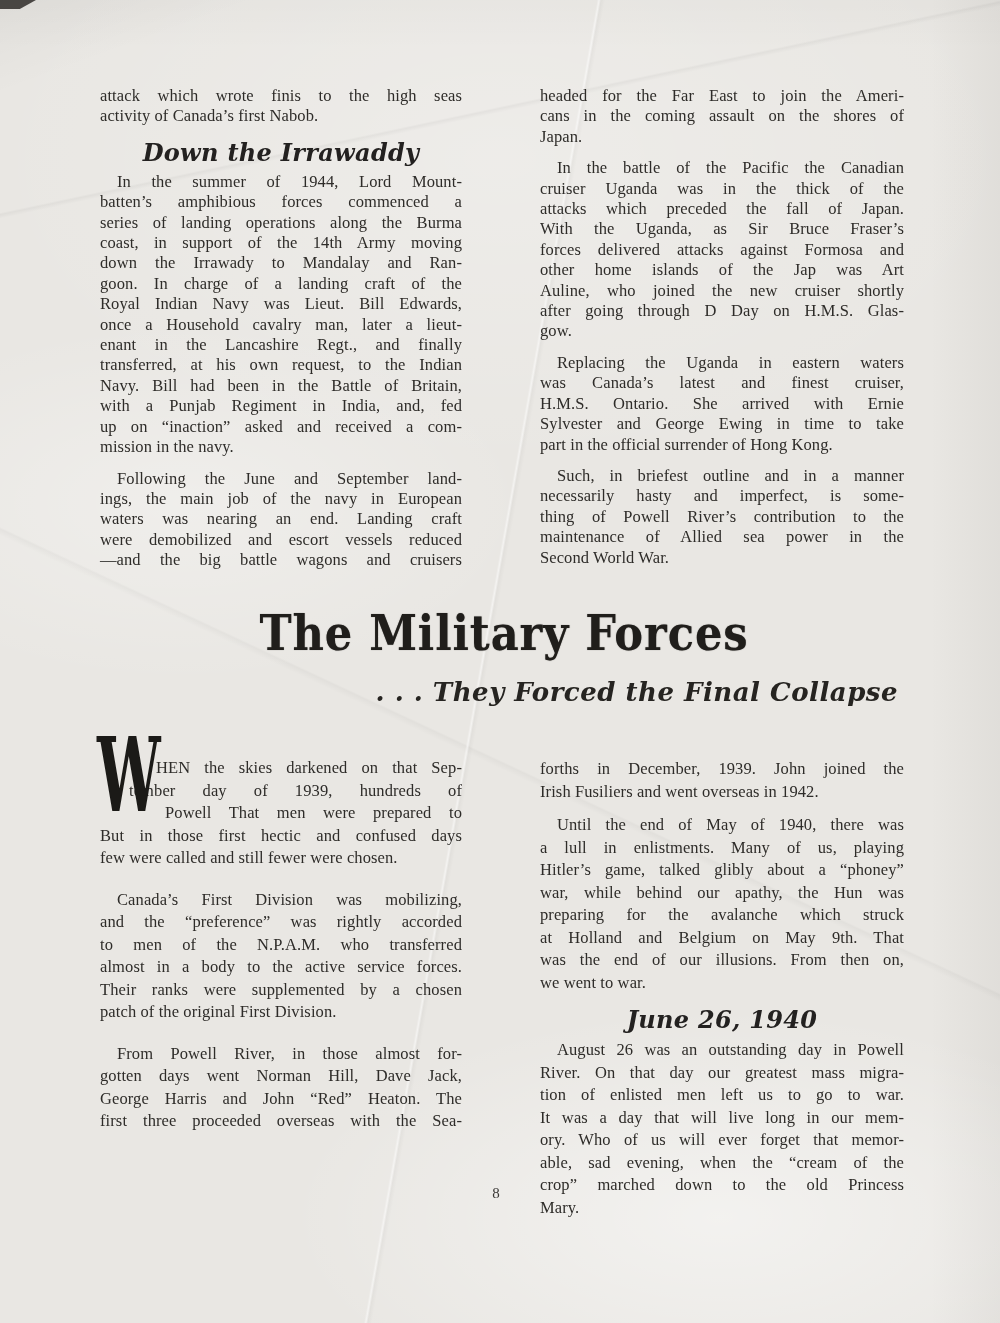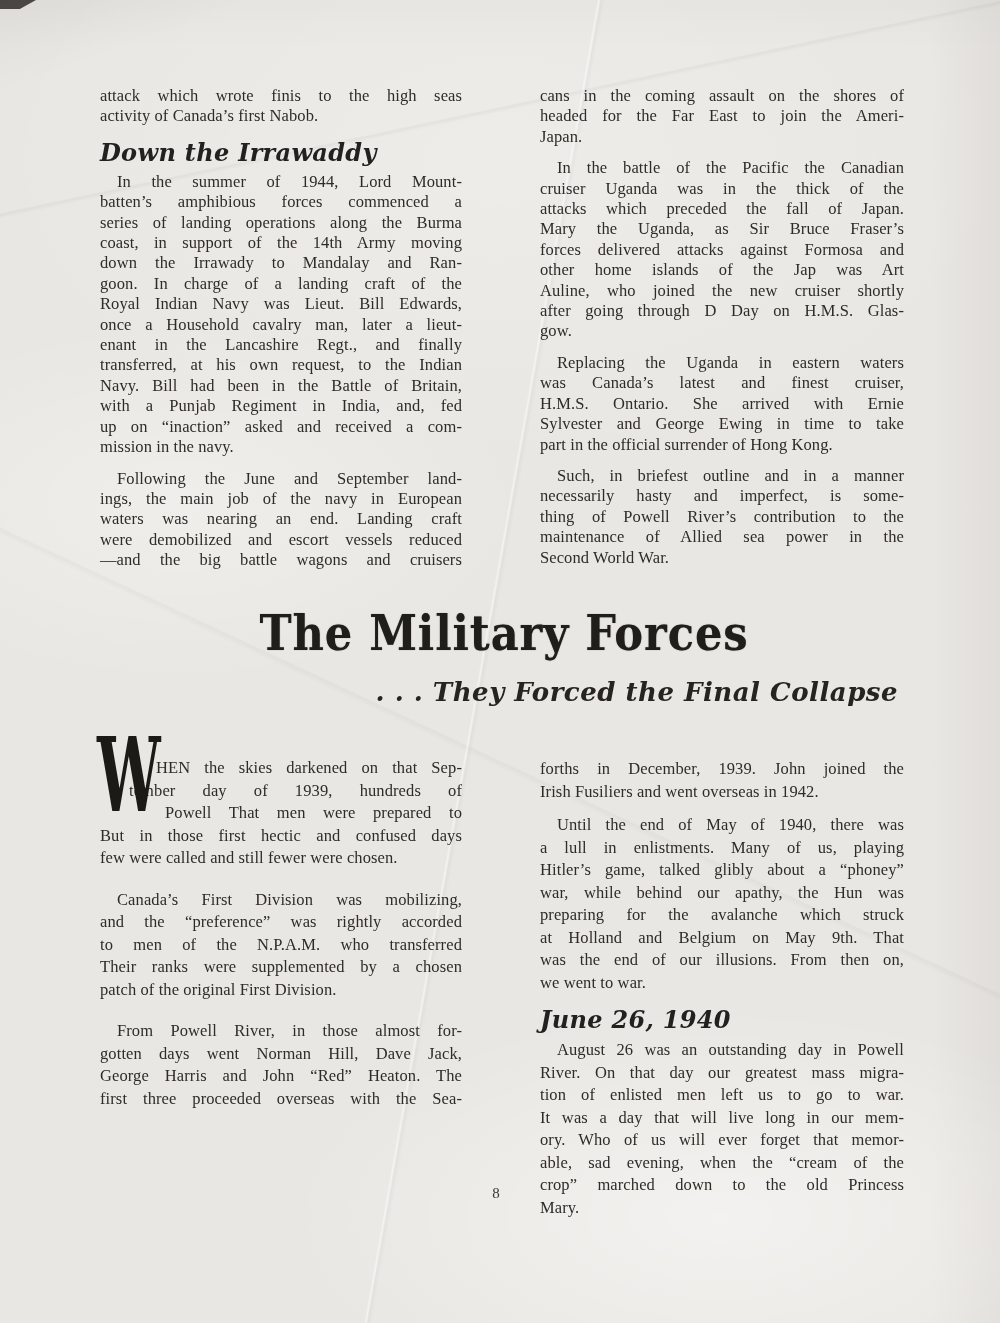--- a/index.html
+++ b/index.html
@@ -49,21 +49,21 @@
   }
   .line.last{-moz-text-align-last:left;text-align-last:left;}
   .line.ind{text-indent:17px;}
   .line.dc0{margin-left:56px;}
   .line.dc1{margin-left:29px;}
   .line.dc2{margin-left:65px;}
   .col-heading{
     font-family:"DejaVu Serif",serif;
     font-weight:bold;font-style:italic;
     font-size:24px;line-height:30px;
-    text-align:left;color:#232120;
+    text-align:center;color:#232120;
     margin:2px 0 4px 0;letter-spacing:.3px;
   }
   .dropcap{
     position:absolute;left:-3px;top:-22px;
     font-family:"DejaVu Serif",serif;font-weight:bold;
     font-size:103px;line-height:80px;
     color:#1b1a17;
     transform:scaleX(.55);transform-origin:left top;
     letter-spacing:0;
   }
@@ -119,29 +119,29 @@
         <div class="line ind">Following the June and September land-</div>
         <div class="line">ings, the main job of the navy in European</div>
         <div class="line">waters was nearing an end. Landing craft</div>
         <div class="line">were demobilized and escort vessels reduced</div>
         <div class="line">—and the big battle wagons and cruisers</div>
       </div>
     </section>
 
   <section class="col col-top" id="col-tr">
       <div class="para">
+        <div class="line">headed for the Far East to join the Ameri-</div>
         <div class="line">cans in the coming assault on the shores of</div>
-        <div class="line">headed for the Far East to join the Ameri-</div>
         <div class="line last">Japan.</div>
       </div>
       <div class="para">
         <div class="line ind">In the battle of the Pacific the Canadian</div>
         <div class="line">cruiser Uganda was in the thick of the</div>
         <div class="line">attacks which preceded the fall of Japan.</div>
-        <div class="line">Mary the Uganda, as Sir Bruce Fraser’s</div>
+        <div class="line">With the Uganda, as Sir Bruce Fraser’s</div>
         <div class="line">forces delivered attacks against Formosa and</div>
         <div class="line">other home islands of the Jap was Art</div>
         <div class="line">Auline, who joined the new cruiser shortly</div>
         <div class="line">after going through D Day on H.M.S. Glas-</div>
         <div class="line last">gow.</div>
       </div>
       <div class="para">
         <div class="line ind">Replacing the Uganda in eastern waters</div>
         <div class="line">was Canada’s latest and finest cruiser,</div>
         <div class="line">H.M.S. Ontario. She arrived with Ernie</div>
@@ -168,20 +168,21 @@
         <div class="line dc0">HEN the skies darkened on that Sep-</div>
         <div class="line dc1">tember day of 1939, hundreds of</div>
         <div class="line dc2">Powell That men were prepared to</div>
         <div class="line">But in those first hectic and confused days</div>
         <div class="line last">few were called and still fewer were chosen.</div>
       </div>
       <div class="para">
         <div class="line ind">Canada’s First Division was mobilizing,</div>
         <div class="line">and the “preference” was rightly accorded</div>
         <div class="line">to men of the N.P.A.M. who transferred</div>
+        <div class="line">almost in a body to the active service forces.</div>
         <div class="line">Their ranks were supplemented by a chosen</div>
         <div class="line last">patch of the original First Division.</div>
       </div>
       <div class="para">
         <div class="line ind">From Powell River, in those almost for-</div>
         <div class="line">gotten days went Norman Hill, Dave Jack,</div>
         <div class="line">George Harris and John “Red” Heaton. The</div>
         <div class="line">first three proceeded overseas with the Sea-</div>
       </div>
     </section>

